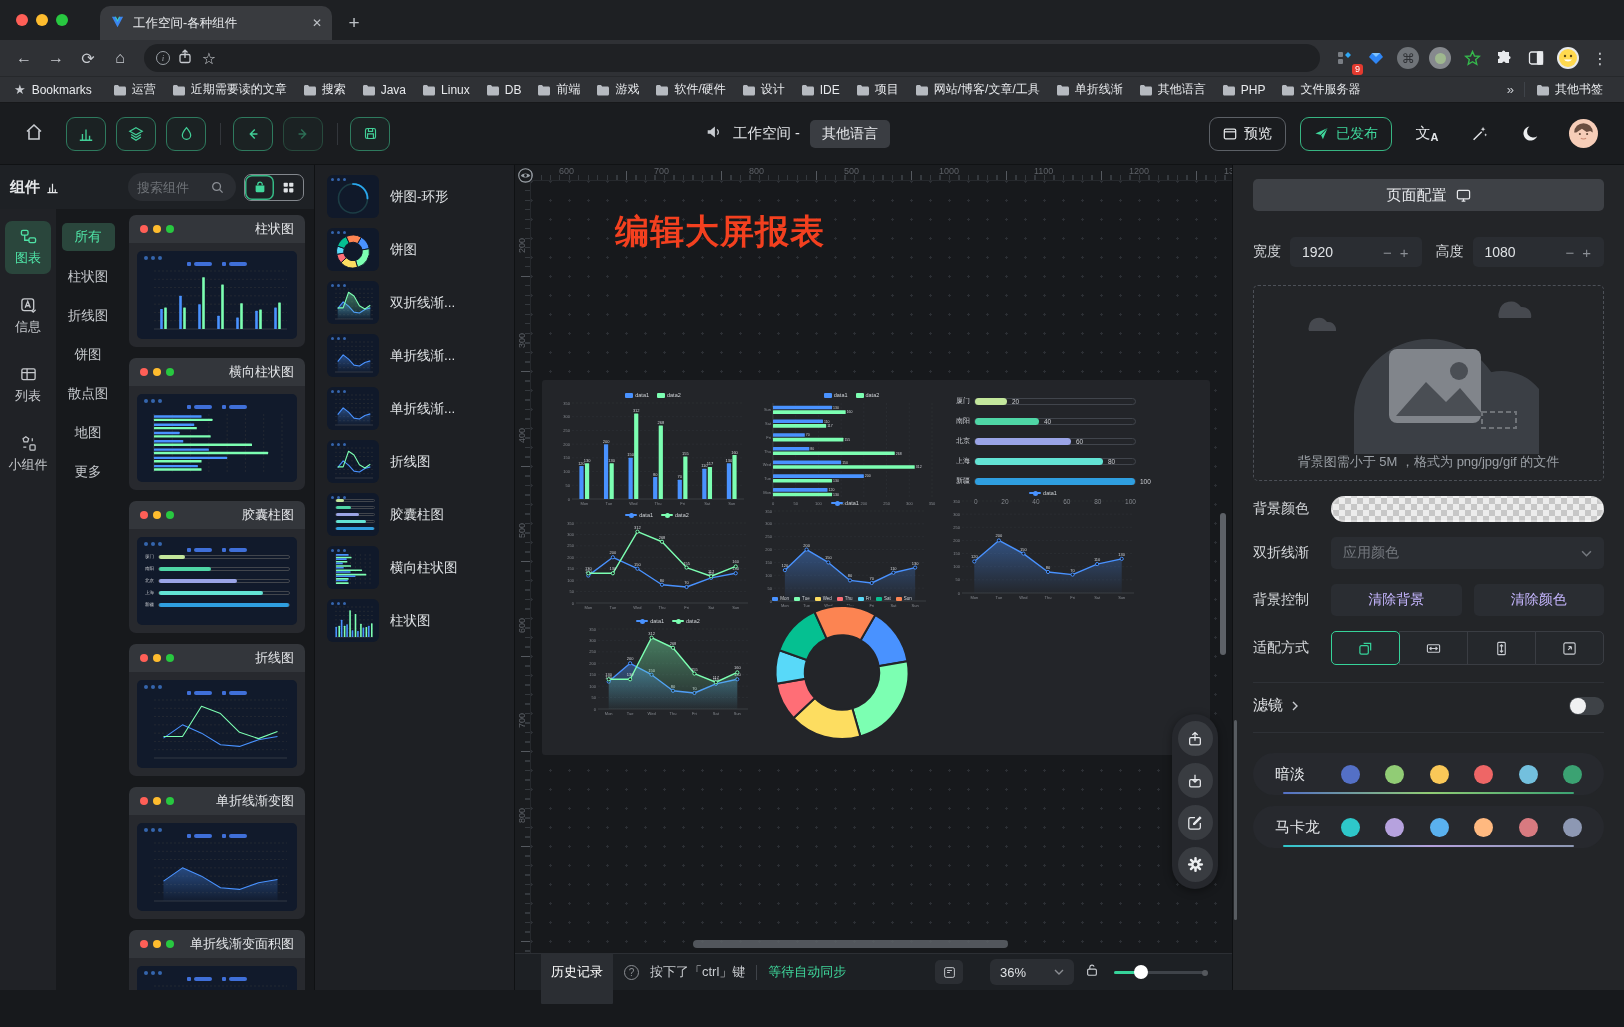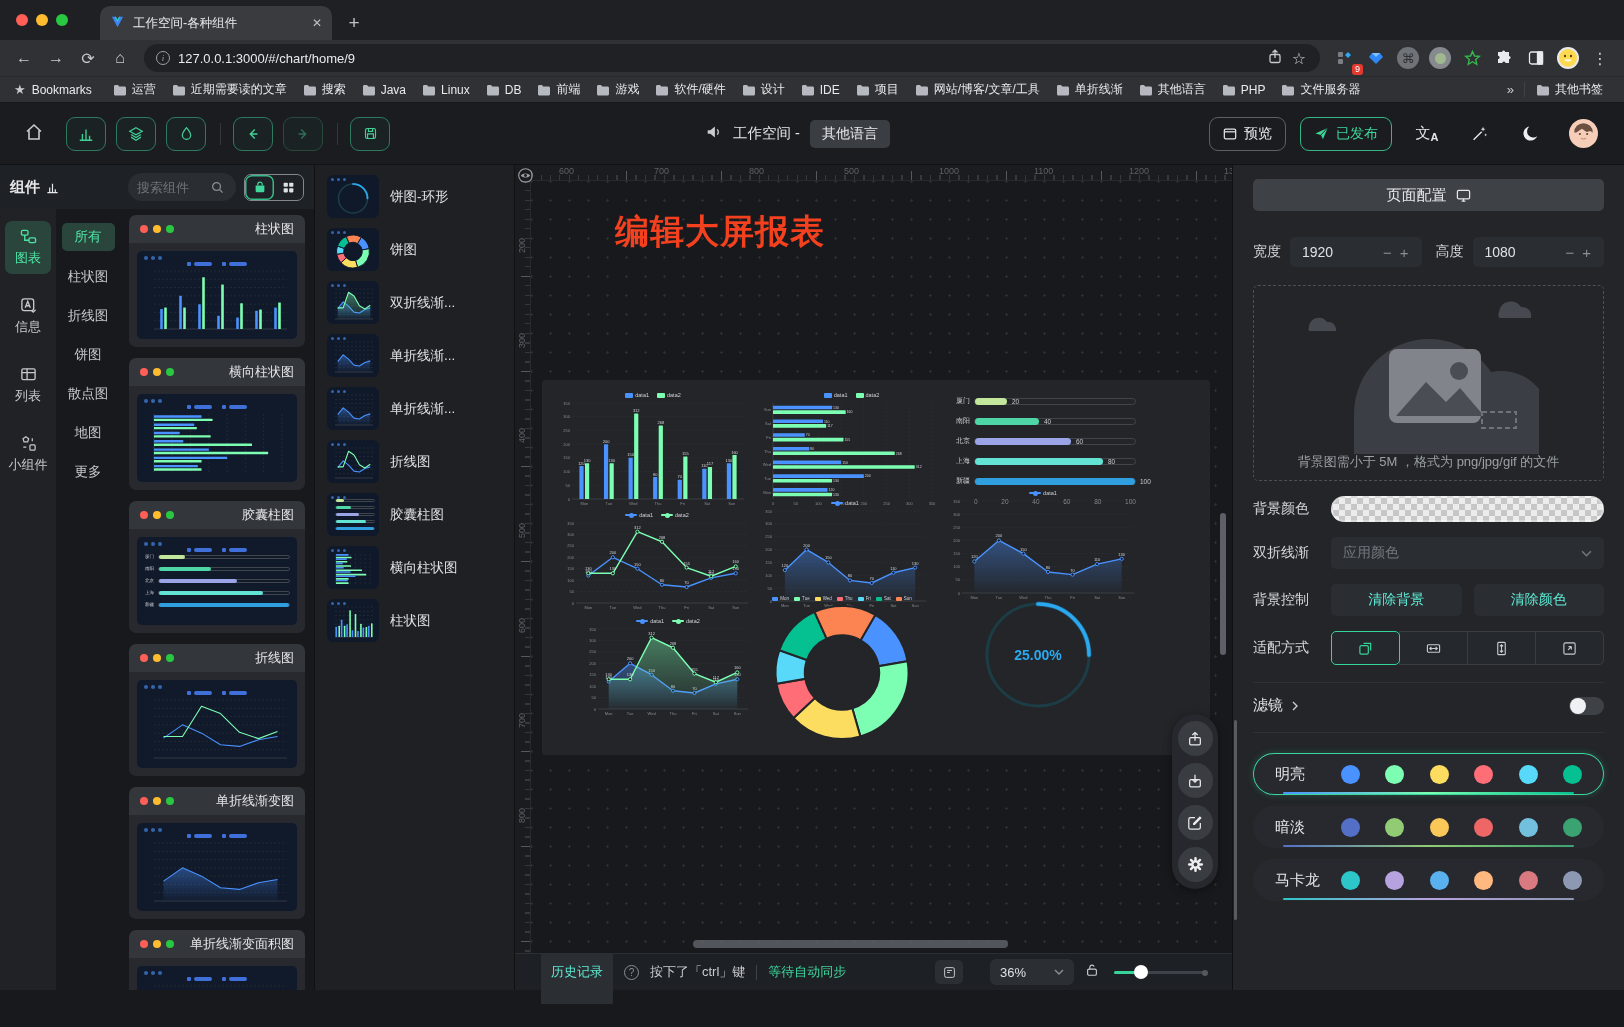--- a/index.html
+++ b/index.html
@@ -118,21 +118,21 @@
   .cap-track { flex:1; height:7px; border:1px solid #41454c; border-radius:4px; position:relative; }
   .cap-fill { position:absolute; left:0; top:-1px; height:7px; border-radius:4px; }
   .cap-val { position:absolute; font-size:6.5px; color:#c9ccd1; top:-1px; }
   .cap-ticks { display:flex; justify-content:space-between; font-size:6.5px; color:#878b91; padding:2px 0 0 24px; }
   .fab { position:absolute; right:14px; bottom:64px; width:46px; border-radius:23px; background:#26282d; padding:7px 0; display:flex; flex-direction:column; align-items:center; gap:7px; box-shadow:0 2px 8px rgba(0,0,0,.4); }
   .fab-btn { width:35px; height:35px; border-radius:50%; background:#393c41; display:flex; align-items:center; justify-content:center; }
   .vscroll { position:absolute; right:6px; top:348px; width:6px; height:142px; background:#5d6167; border-radius:3px; }
   .hscroll { position:absolute; left:178px; bottom:5px; width:315px; height:8px; background:#5d6167; border-radius:4px; opacity:.85; }
 
   .footer { height:37px; background:#1d2024; border-top:1px solid #2c2f34; display:flex; align-items:center; padding:0 26px; gap:11px; flex:none; }
-  .hist-btn { background:#2b2e33; border-radius:1px; padding:23px 10px; font-size:13px; color:#5eead4; }
+  .hist-btn { background:#2b2e33; border-radius:1px; padding:23px 10px; font-size:13px; color:#ffffff; }
   .help { width:15px; height:15px; border:1.2px solid #8a8d92; border-radius:50%; font-size:10px; color:#8a8d92; display:flex; align-items:center; justify-content:center; }
   .key-hint { font-size:13px; color:#c9ccd0; }
   .fsep { width:1px; height:15px; background:#3f4349; }
   .sync { font-size:13px; color:#3fd69b; }
   .fspace { flex:1; }
   .note-btn { width:28px; height:24px; background:#2b2e33; border-radius:5px; display:flex; align-items:center; justify-content:center; }
   .zoom-sel { width:84px; height:26px; background:#2b2e33; border-radius:6px; display:flex; align-items:center; justify-content:space-between; padding:0 10px; font-size:13px; color:#dfe2e5; margin-left:16px; }
   .slider { position:relative; width:92px; height:14px; margin-left:4px; }
   .sl-track { position:absolute; top:6px; left:0; right:0; height:3px; background:#3f4349; border-radius:2px; }
   .sl-fill { position:absolute; top:6px; left:0; width:26%; height:3px; background:#36d39a; border-radius:2px; }
@@ -150,21 +150,21 @@
   .step-val { flex:1; font-size:14px; color:#dfe2e5; }
   .step-btn { color:#8b8f95; font-size:15px; padding:0 4px; }
   .upload { margin-top:18px; height:196px; border:1px dashed #4c5057; border-radius:5px; position:relative; }
   .up-hint { position:absolute; bottom:9px; width:100%; text-align:center; font-size:13px; color:#9ba0a6; }
   .cfg-row { display:flex; align-items:center; margin-top:15px; }
   .cfg-row .cfg-lab { width:78px; flex:none; }
   .checker { flex:1; height:26px; border-radius:13px; border:2px solid rgba(255,255,255,.3);
     background-image:conic-gradient(#ececec 25%,#c7c7c7 0 50%,#ececec 0 75%,#c7c7c7 0); background-size:12px 12px; }
   .select { flex:1; height:32px; background:#2a2d32; border-radius:5px; display:flex; align-items:center; justify-content:space-between; padding:0 12px; font-size:14px; color:#75797f; }
   .btn-row { flex:1; display:flex; gap:12px; }
-  .gray-btn { flex:1; height:32px; background:#2a2d32; border-radius:5px; display:flex; align-items:center; justify-content:center; font-size:14px; color:#5eead4; }
+  .gray-btn { flex:1; height:32px; background:#2a2d32; border-radius:5px; display:flex; align-items:center; justify-content:center; font-size:14px; color:#c4b5fd; }
   .fit-seg { flex:1; display:flex; }
   .fit-cell { flex:1; height:34px; border:1px solid #3a3d43; background:#25282c; display:flex; align-items:center; justify-content:center; color:#c9ccd1; margin-left:-1px; }
   .fit-cell:first-child { margin-left:0; border-radius:5px 0 0 5px; }
   .fit-cell:last-child { border-radius:0 5px 5px 0; }
   .fit-cell.act { border-color:#36d39a; color:#36d39a; border-radius:5px; z-index:1; }
   .hr { height:1px; background:#2e3136; margin:17px 0 0; }
   .filter-row { display:flex; align-items:center; margin-top:13px; }
   .filter-lab { font-size:15px; color:#e3e5e8; display:flex; align-items:center; gap:9px; }
   .toggle { margin-left:auto; width:35px; height:18px; border-radius:9px; background:#3e4247; position:relative; }
   .toggle i { position:absolute; left:1px; top:1px; width:16px; height:16px; border-radius:50%; background:#f0f1f2; }
@@ -198,21 +198,20 @@
     <div class="newtab">+</div>
   </div>
 
   <div class="navrow">
     <span class="nav-ic">←</span>
     <span class="nav-ic">→</span>
     <span class="nav-ic">⟳</span>
     <span class="nav-ic">⌂</span>
     <div class="urlpill">
       <span class="info-ic">i</span>
-      <span class="url">127.0.0.1:3000/#/chart/home/9</span>
       <span><svg width="14" height="15" viewBox="0 0 14 15" fill="none" stroke="#c8cbd0" stroke-width="1.3">
             <rect x="2" y="5.5" width="10" height="8" rx="1.5"></rect>
             <path d="M7 9 V1.5 M4.5 3.5 L7 1.2 l2.5 2.3"></path>
           </svg></span>
       <span class="nav-ic" style="width:18px">☆</span>
     </div>
     <span class="nav-ic ext-badge">
       <svg width="15" height="15" viewBox="0 0 15 15">
           <rect x="1" y="1" width="5" height="5" rx="1" fill="#7a7e84"></rect>
           <rect x="1" y="8" width="5" height="5" rx="1" fill="#7a7e84"></rect>
@@ -1634,28 +1633,20 @@
               <svg width="204" height="141" viewBox="0 0 204 141">
                 <path d="M135.25 12.90931064833483 A66.5 66.5 0 0 1 167.53604661486452 59.21830712639707 L138.70018610432413 64.18225199078236 A37.24 37.24 0 0 0 120.62 38.249213963067504 Z" fill="#4992ff" stroke="#232529" stroke-width="2"></path>
                 <path d="M167.53604661486452 59.21830712639707 A66.5 66.5 0 0 1 120.3817703292953 134.4090018664119 L112.29379138440537 106.28904104519066 A37.24 37.24 0 0 0 138.70018610432413 64.18225199078236 Z" fill="#7cffb2" stroke="#232529" stroke-width="2"></path>
                 <path d="M120.3817703292953 134.4090018664119 A66.5 66.5 0 0 1 53.56795431900759 116.06958361839907 L74.87805441864425 96.01896682630348 A37.24 37.24 0 0 0 112.29379138440537 106.28904104519066 Z" fill="#fddd60" stroke="#232529" stroke-width="2"></path>
                 <path d="M53.56795431900759 116.06958361839907 A66.5 66.5 0 0 1 36.46395338513547 81.78169287360294 L65.29981389567587 76.81774800921764 A37.24 37.24 0 0 0 74.87805441864425 96.01896682630348 Z" fill="#ff6e76" stroke="#232529" stroke-width="2"></path>
                 <path d="M36.46395338513547 81.78169287360294 A66.5 66.5 0 0 1 39.32786749155798 48.263682704991695 L66.90360579527247 58.047662314795346 A37.24 37.24 0 0 0 65.29981389567587 76.81774800921764 Z" fill="#58d9f9" stroke="#232529" stroke-width="2"></path>
                 <path d="M39.32786749155798 48.263682704991695 A66.5 66.5 0 0 1 74.50889213070369 9.948460068147611 L86.60497959319406 36.591137638162664 A37.24 37.24 0 0 0 66.90360579527247 58.047662314795346 Z" fill="#05c091" stroke="#232529" stroke-width="2"></path>
                 <path d="M74.50889213070369 9.948460068147611 A66.5 66.5 0 0 1 135.25 12.90931064833483 L120.62 38.249213963067504 A37.24 37.24 0 0 0 86.60497959319406 36.591137638162664 Z" fill="#fc8452" stroke="#232529" stroke-width="2"></path>
               </svg>
             </div>
-          <div class="chart c-ring">
-              <svg width="140" height="126" viewBox="0 0 140 126">
-                <circle cx="70" cy="63" r="51" fill="none" stroke="#1c3d45" stroke-width="3"></circle>
-                <path d="M70 12 A51 51 0 0 1 121 63" fill="none" stroke="#2aa9f0" stroke-width="5" stroke-linecap="round" opacity="0.35" filter=""></path>
-                <path d="M70 12 A51 51 0 0 1 121 63" fill="none" stroke="#2aa9f0" stroke-width="3.5" stroke-linecap="round"></path>
-                <text x="70" y="67.5" font-size="14" font-weight="bold" fill="#2aa9f0" text-anchor="middle">25.00%</text>
-              </svg>
-            </div>
         </div>
 
         <div class="fab">
           <span class="fab-btn">
               <svg viewBox="0 0 18 18" width="16" height="16" fill="none" stroke="#e8eaed" stroke-width="1.4">
                 <rect x="3" y="7.5" width="12" height="8" rx="1.5"></rect>
                 <path d="M9 11 V2 M6 4.5 L9 1.8 l3 2.7"></path>
               </svg>
             </span>
           <span class="fab-btn">
@@ -1814,32 +1805,20 @@
           <svg viewBox="0 0 6 10" width="6" height="10" fill="none" stroke="#c9ccd1" stroke-width="1.4">
               <path d="M1 1 L5 5 1 9"></path>
             </svg>
         </span>
         <span class="toggle">
             <i></i>
           </span>
       </div>
       <div class="hr"></div>
       <div class="theme-rows" id="themeRows">
-          <div class="theme-row sel">
-            <span class="theme-name">明亮</span>
-            <div class="theme-dots">
-              <span class="theme-dot" style="background: rgb(73, 146, 255);"></span>
-              <span class="theme-dot" style="background: rgb(124, 255, 178);"></span>
-              <span class="theme-dot" style="background: rgb(253, 221, 96);"></span>
-              <span class="theme-dot" style="background: rgb(255, 110, 118);"></span>
-              <span class="theme-dot" style="background: rgb(88, 217, 249);"></span>
-              <span class="theme-dot" style="background: rgb(5, 192, 145);"></span>
-            </div>
-            <span class="theme-line" style="background: linear-gradient(90deg, rgb(73, 146, 255), rgb(124, 255, 178), rgb(5, 192, 145));"></span>
-          </div>
           <div class="theme-row">
             <span class="theme-name">暗淡</span>
             <div class="theme-dots">
               <span class="theme-dot" style="background: rgb(84, 112, 198);"></span>
               <span class="theme-dot" style="background: rgb(145, 204, 117);"></span>
               <span class="theme-dot" style="background: rgb(250, 200, 88);"></span>
               <span class="theme-dot" style="background: rgb(238, 102, 102);"></span>
               <span class="theme-dot" style="background: rgb(115, 192, 222);"></span>
               <span class="theme-dot" style="background: rgb(59, 162, 114);"></span>
             </div>

